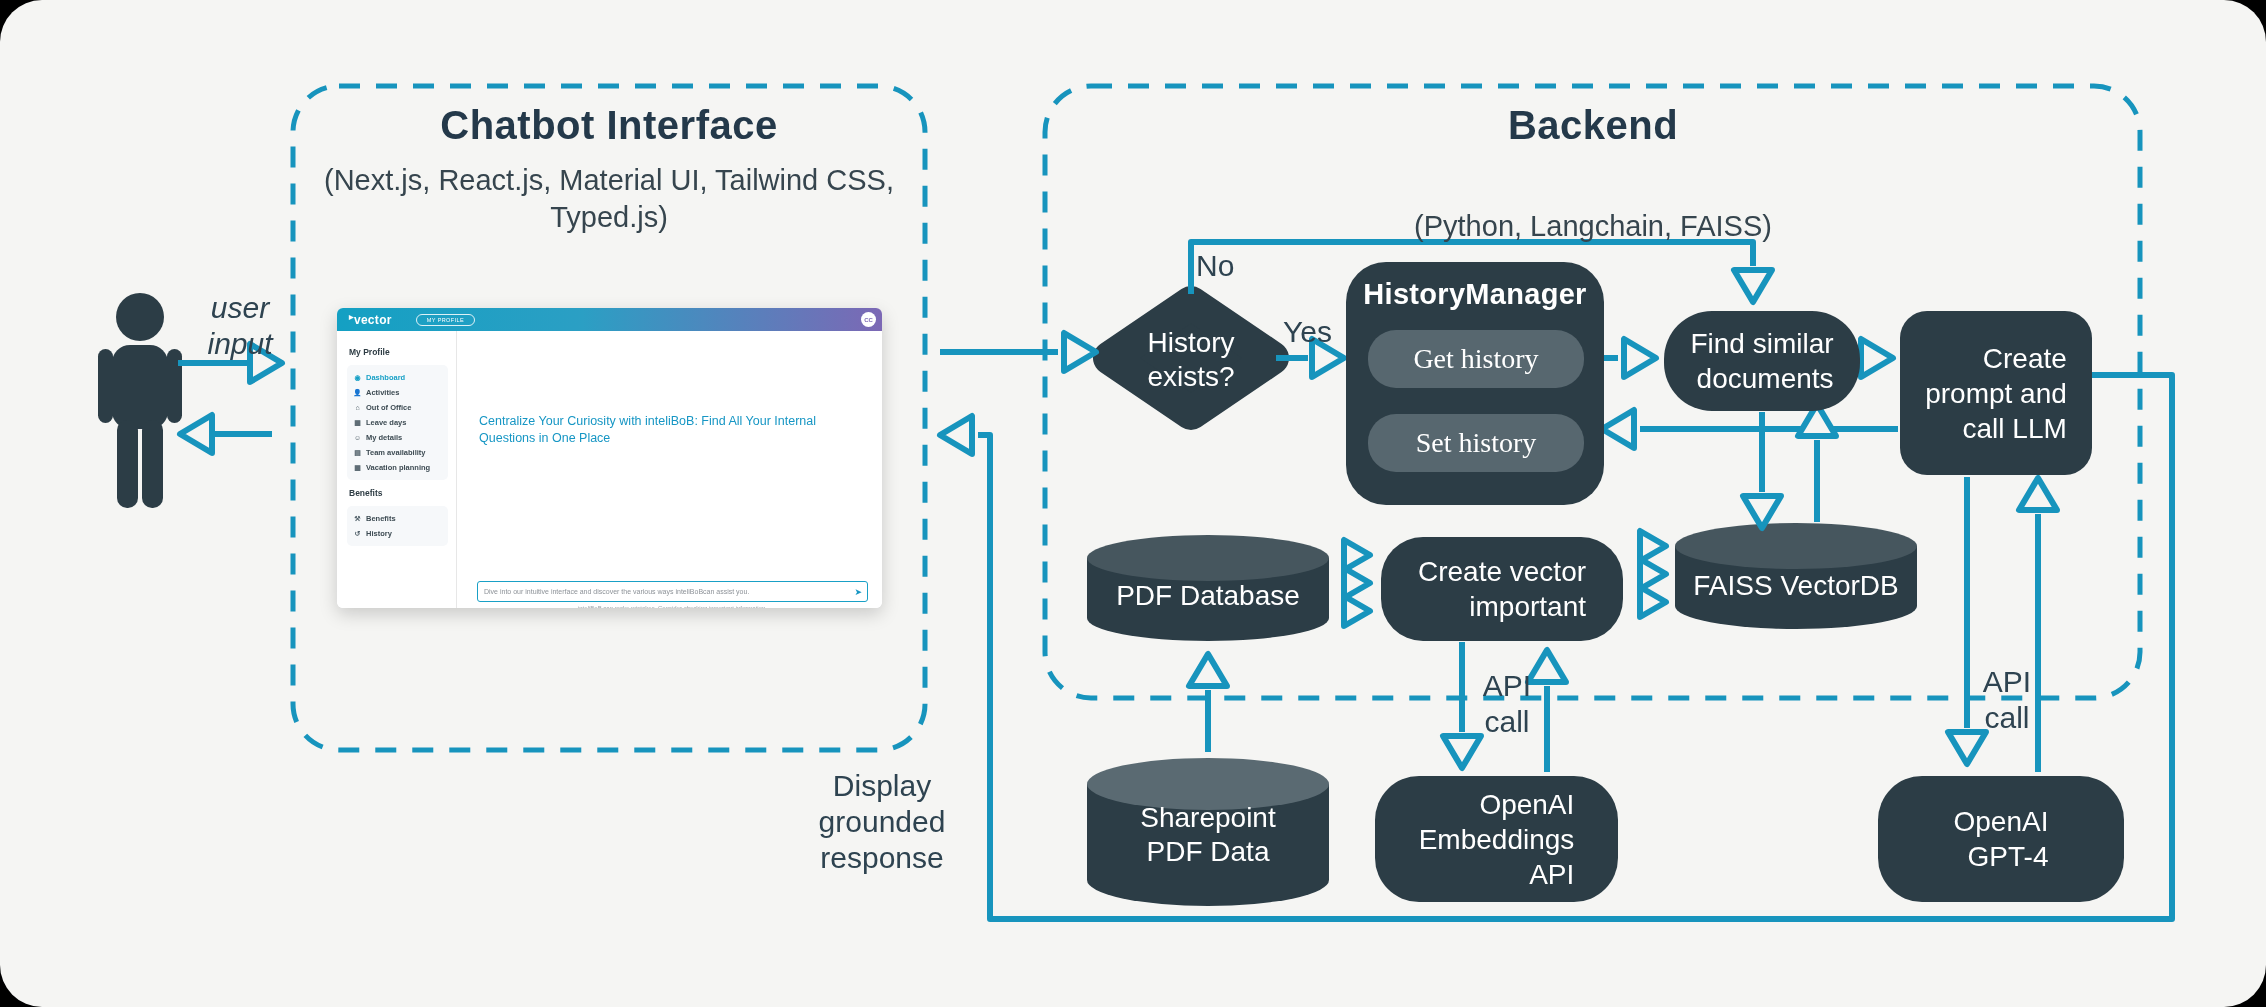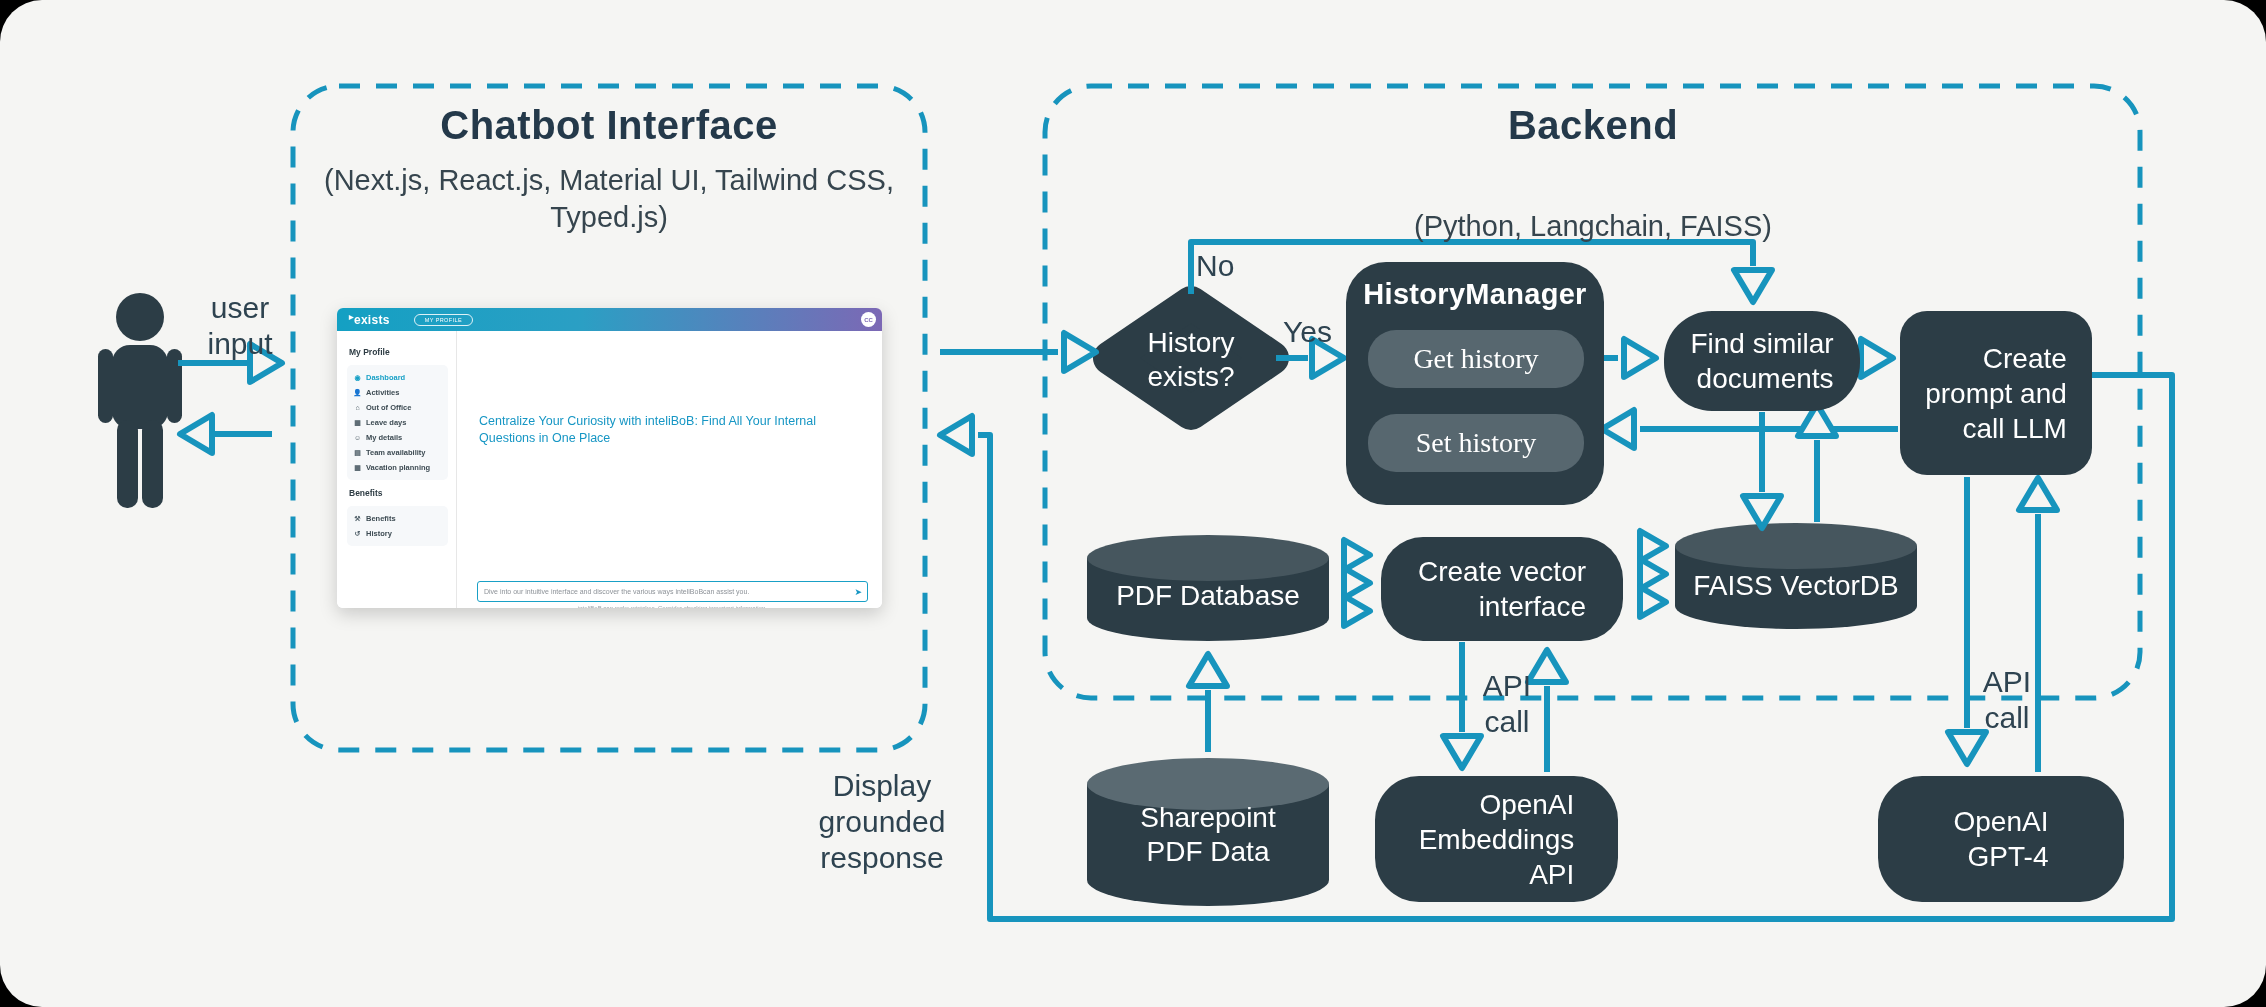--- a/index.html
+++ b/index.html
@@ -136,21 +136,21 @@
       <path d="M2092 375 H2172 V919 H990 V435 H978"></path>
       <path d="M940 435 L972 416 L972 454 Z" fill="#f5f5f3"></path>
     </g>
   </svg>
 
   <div class="abs box-subtitle" style="left:323px;top:162px;width:572px;">(Next.js, React.js, Material UI, Tailwind CSS, Typed.js)</div>
   <div class="abs box-title" style="left:333px;top:103px;width:552px;">Chatbot Interface</div>
   <div class="abs box-title" style="left:1317px;top:103px;width:552px;">Backend</div>
   <div class="abs box-subtitle" style="left:1317px;top:162px;width:552px;margin-top:46px;">(Python, Langchain, FAISS)</div>
 
-  <div class="abs flow-label pre" style="left:170px;top:290px;width:140px;text-align:center;">user
+  <div class="abs flow-label pre" style="left:170px;top:290px;width:140px;text-align:center;font-style:italic;">user
 input</div>
   <div class="abs flow-label" style="left:1196px;top:248px;">No</div>
   <div class="abs flow-label" style="left:1283px;top:314px;">Yes</div>
   <div class="abs flow-label pre" style="left:1462px;top:668px;width:90px;text-align:center;">API
 call</div>
   <div class="abs flow-label pre" style="left:1962px;top:664px;width:90px;text-align:center;">API
 call</div>
   <div class="abs flow-label pre" style="left:789px;top:768px;width:186px;text-align:center;">Display
 grounded
 response</div>
@@ -163,35 +163,35 @@
     <div class="hm-btn" style="top:68px;">Get history</div>
     <div class="hm-btn" style="top:152px;">Set history</div>
   </div>
 
   <div class="abs node rounded pre" style="left:1664px;top:311px;width:196px;height:100px;">Find similar
 documents</div>
   <div class="abs node rounded pre" style="left:1900px;top:311px;width:192px;height:164px;border-radius:27px;">Create
 prompt and
 call LLM</div>
   <div class="abs node rounded pre" style="left:1381px;top:537px;width:242px;height:104px;border-radius:42px;">Create vector
-interface</div>
+important</div>
   <div class="abs node rounded pre" style="left:1375px;top:776px;width:243px;height:126px;border-radius:44px;">OpenAI
 Embeddings
 API</div>
   <div class="abs node rounded pre" style="left:1878px;top:776px;width:246px;height:126px;border-radius:44px;">OpenAI
 GPT-4</div>
 
   <div class="cyl-label" style="left:1087px;top:566px;width:242px;height:60px;">PDF Database</div>
   <div class="cyl-label" style="left:1675px;top:556px;width:242px;height:60px;">FAISS VectorDB</div>
   <div class="cyl-label pre" style="left:1087px;top:790px;width:242px;height:90px;">Sharepoint
 PDF Data</div>
 
   <div class="abs mini">
     <div class="mini-header">
-      <span class="mini-logo"><span class="tri">▶</span><span>exists</span></span>
+      <span class="mini-logo"><span class="tri">▶</span><span>vector</span></span>
       <span class="mini-pill">MY PROFILE</span>
       <span class="mini-avatar">CC</span>
     </div>
     <div class="mini-side">
       <div class="mini-side-h">My Profile</div>
       <div class="mini-panel">
         <div class="mini-item active">
             <span class="ic">◉</span>
             <span>Dashboard</span>
           </div>

